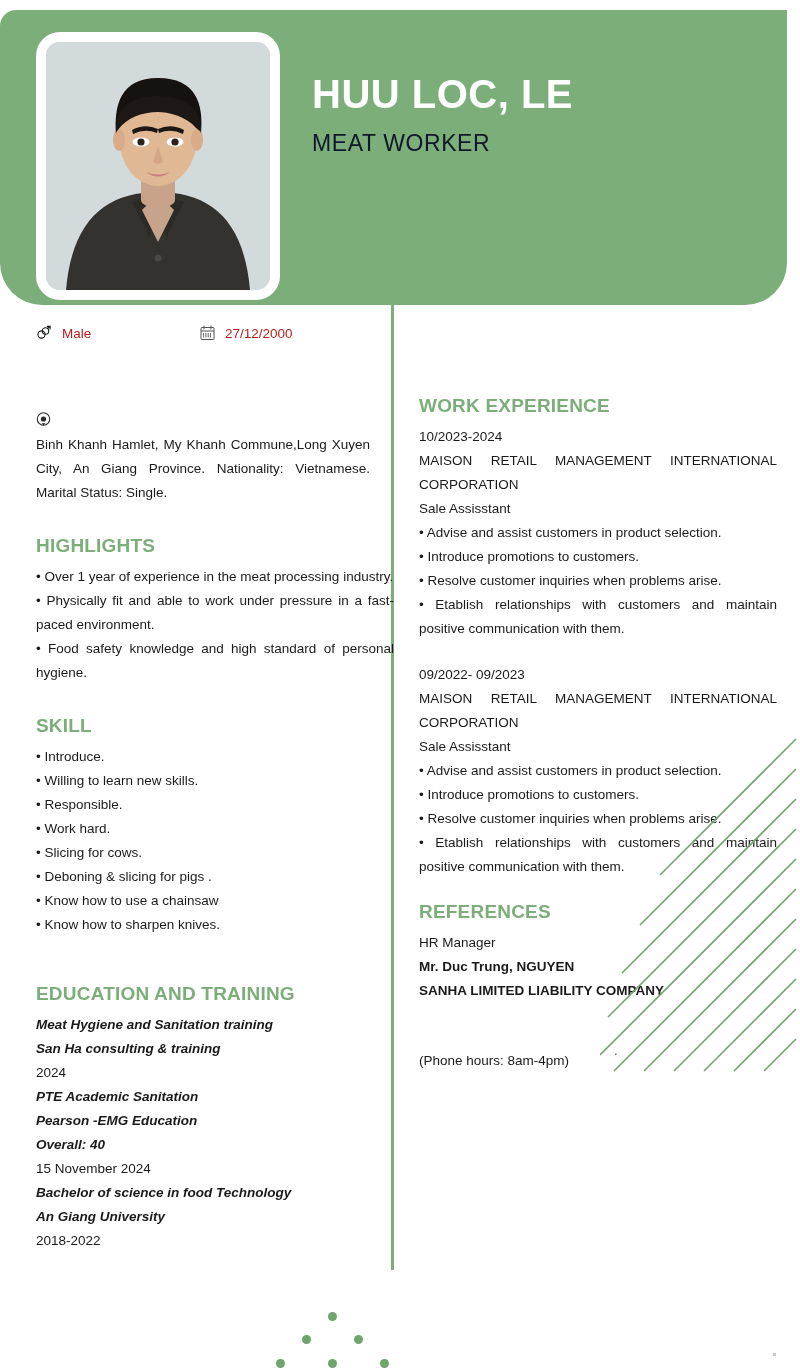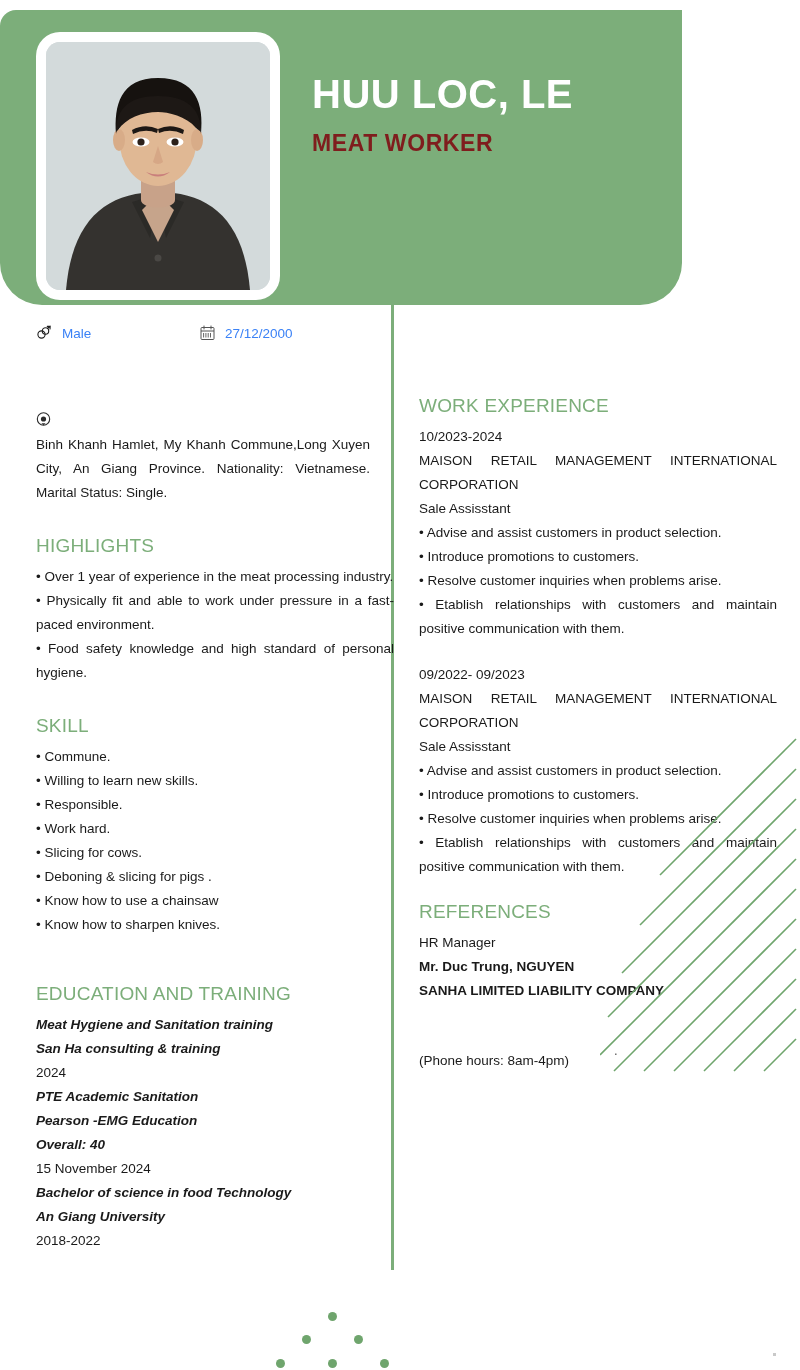--- a/index.html
+++ b/index.html
@@ -14,21 +14,21 @@
     overflow: hidden;
     font-family: "Liberation Sans", sans-serif;
     color: #1a1a1a;
   }
 
   
   .header {
     position: absolute;
     left: 0;
     top: 10px;
-    width: 682px;
+    width: 787px;
     height: 295px;
     background: #7cae7a;
     border-top-left-radius: 16px;
     border-bottom-left-radius: 42px;
     border-bottom-right-radius: 42px;
     border-top-right-radius: 0;
   }
   .photo-frame {
     position: absolute;
     left: 36px;
@@ -60,22 +60,22 @@
     font-size: 40px;
     font-weight: 700;
     letter-spacing: 0.5px;
     color: #ffffff;
     line-height: 1.1;
     margin: 0;
     white-space: nowrap;
   }
   .role {
     font-size: 23px;
-    font-weight: 700;
-    color: #7f1d1d;
+    font-weight: 400;
+    color: #0f172a;
     letter-spacing: 0.6px;
     margin: 14px 0 0 0;
   }
 
   
   .divider {
     position: absolute;
     left: 391px;
     top: 305px;
     width: 3px;
@@ -101,21 +101,21 @@
   .meta-row {
     display: flex;
     align-items: center;
     height: 22px;
     margin-bottom: 4px;
   }
   .meta-item {
     display: flex;
     align-items: center;
     font-size: 13.5px;
-    color: #3b82f6;
+    color: #b91c1c;
   }
   .meta-item.gender { width: 164px; }
   .meta-item .ico { margin-right: 10px; display: inline-flex; }
 
   .addr-block {
     display: flex;
     margin-top: 66px;
     flex-direction: column;
   }
   .addr-ico { margin-right: 8px; padding-top: 2px; flex: 0 0 auto; }
@@ -123,21 +123,21 @@
     font-size: 13.5px;
     line-height: 24px;
     text-align: justify;
     text-align-last: left;
     width: 334px;
   }
 
   
   h2.sec {
     font-size: 19px;
-    font-weight: 400;
+    font-weight: 700;
     color: #7cae7a;
     letter-spacing: 0.2px;
     margin: 0 0 8px 0;
   }
   .sec-wrap { margin-top: 30px; }
 
   .para {
     font-size: 13.5px;
     line-height: 24px;
     text-align: justify;
@@ -305,21 +305,21 @@
   <div class="sec-wrap">
     <h2 class="sec">HIGHLIGHTS</h2>
     <p class="para">• Over 1 year of experience in the meat processing industry.</p>
     <p class="para">• Physically fit and able to work under pressure in a fast-paced environment.</p>
     <p class="para">• Food safety knowledge and high standard of personal hygiene.</p>
   </div>
 
   <div class="sec-wrap">
     <h2 class="sec">SKILL</h2>
     <ul class="bullets">
-      <li>• Commune.</li>
+      <li>• Introduce.</li>
       <li>• Willing to learn new skills.</li>
       <li>• Responsible.</li>
       <li>• Work hard.</li>
       <li>• Slicing for cows.</li>
       <li>• Deboning &amp; slicing for pigs .</li>
       <li>• Know how to use a chainsaw</li>
       <li>• Know how to sharpen knives.</li>
     </ul>
   </div>
 

